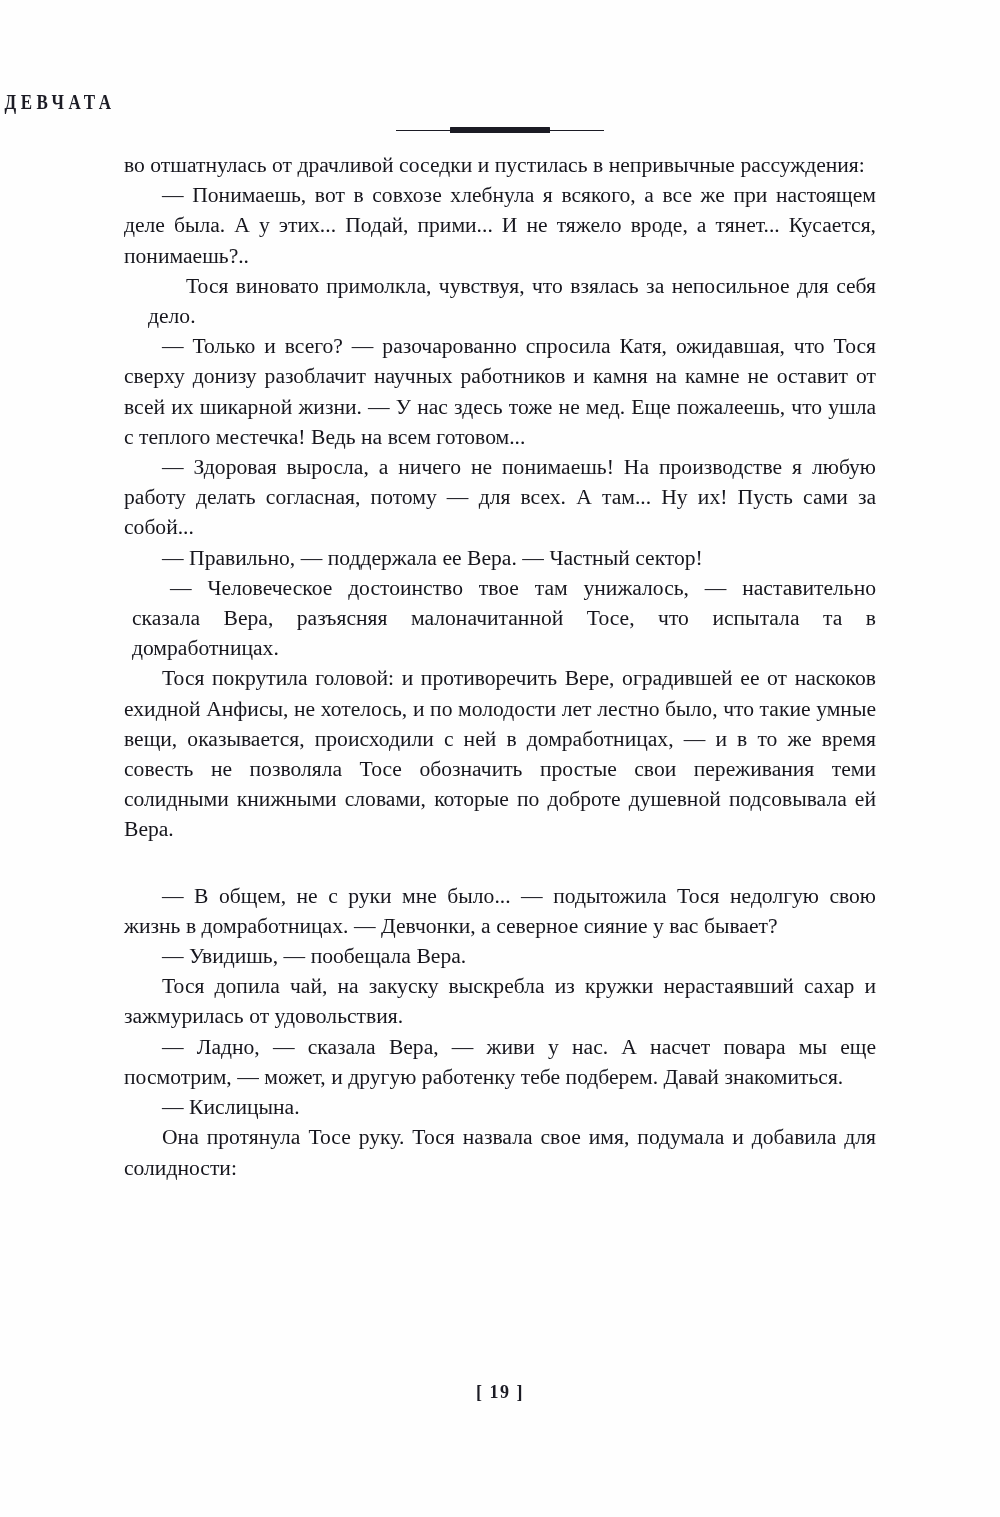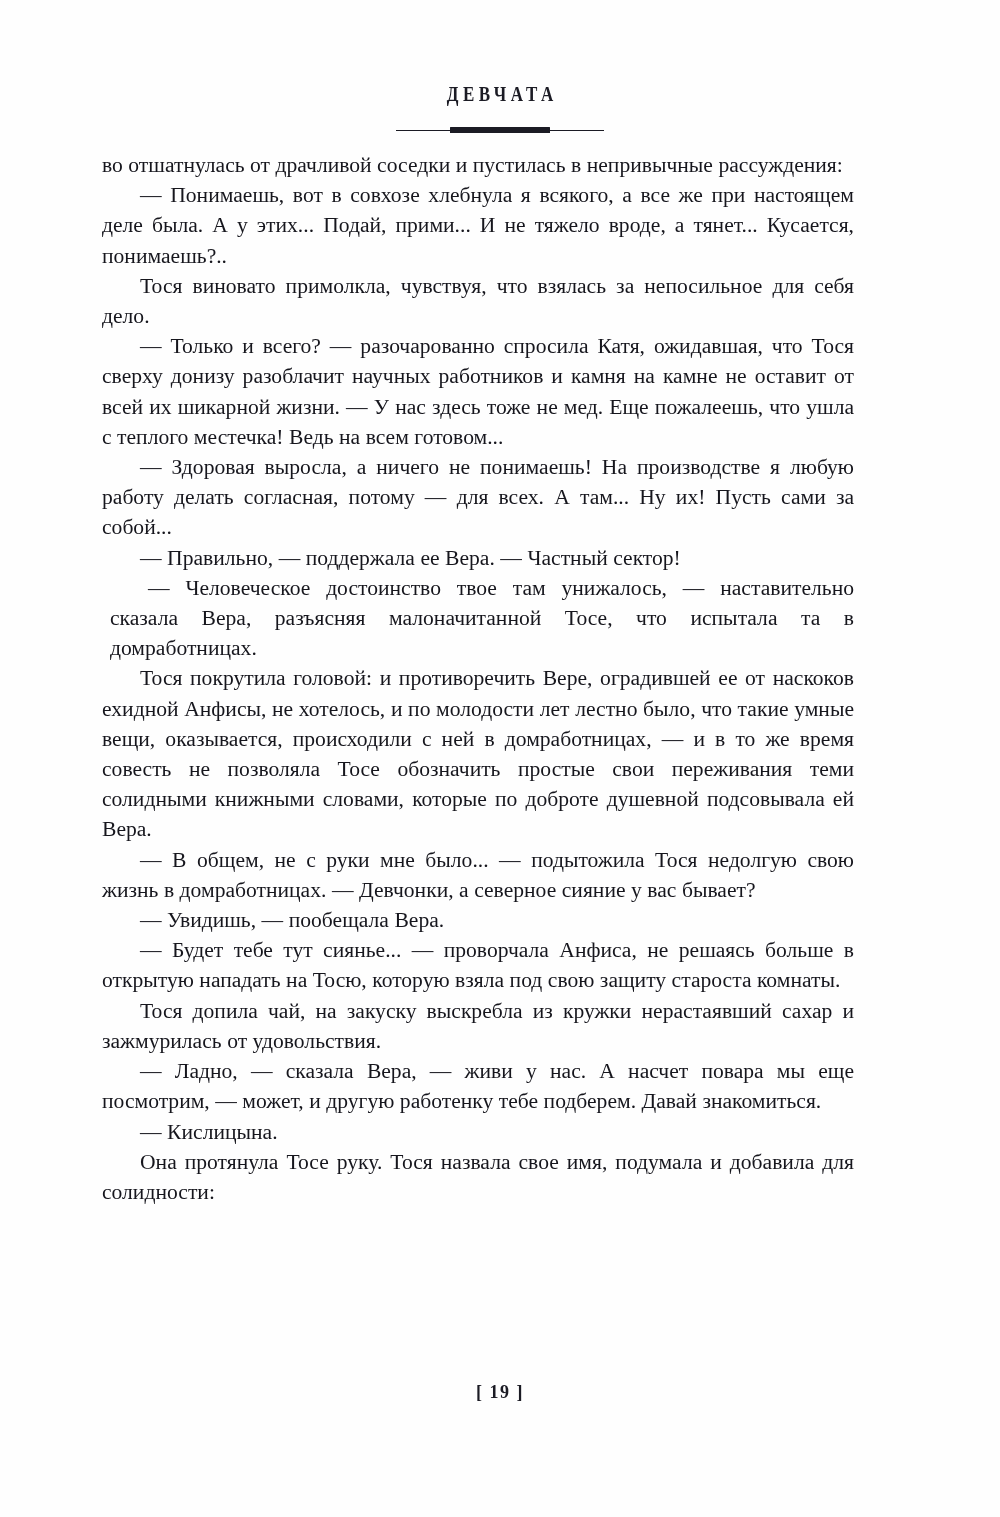--- a/index.html
+++ b/index.html
@@ -20,24 +20,23 @@
   .page {
     position: absolute;
     inset: 0;
     background: #fefefe;
     overflow: hidden;
   }
 
   
   .running-head {
     position: absolute;
-    top: 88px;
+    top: 96px;
     left: 0;
     right: 0;
-    text-align: center;
   }
   .running-head-title {
     display: inline-block;
     font-family: "Liberation Serif", "DejaVu Serif", serif;
     font-weight: 700;
     font-size: 17px;
     letter-spacing: 4.5px;
     text-indent: 4.5px;
     color: #1b1b24;
     line-height: 1;
@@ -68,21 +67,21 @@
     width: 48%;
     height: 6px;
     background: #1b1b24;
     border-radius: 0.5px;
   }
 
   
   .textblock {
     position: absolute;
     top: 150px;
-    left: 102px;
+    left: 124px;
     width: 752px;
   }
   .para {
     margin: 0;
     font-size: 21.6px;
     line-height: 30.2px;
     text-align: justify;
     text-justify: inter-word;
     text-indent: 38px;
     hyphens: manual;
@@ -120,29 +119,28 @@
   </div>
 
   <div class="head-rule">
     <div class="thin"></div>
     <div class="thick"></div>
   </div>
 
   <div class="textblock">
     <p class="para noindent" style="text-align-last: left;">во отшатнулась от драчливой соседки и пустилась в непривычные рассуждения:</p>
     <p class="para" style="text-align-last: left;">— Понимаешь, вот в совхозе хлебнула я всякого, а все же при настоящем деле была. А у этих... Подай, прими... И не тяжело вроде, а тянет... Кусается, понимаешь?..</p>
-    <p class="para" style="text-align-last: left;">Тося виновато примолкла, чувствуя, что взялась за непосильное для себя дело.</p>
+    <p class="para" style="text-align-last: left; margin-left: 24px;">Тося виновато примолкла, чувствуя, что взялась за непосильное для себя дело.</p>
     <p class="para" style="text-align-last: left; font-family: Liberation Serif, serif;">— Только и всего? — разочарованно спросила Катя, ожидавшая, что Тося сверху донизу разоблачит научных работников и камня на камне не оставит от всей их шикарной жизни. — У нас здесь тоже не мед. Еще пожалеешь, что ушла с теплого местечка! Ведь на всем готовом...</p>
     <p class="para" style="text-align-last: left;">— Здоровая выросла, а ничего не понимаешь! На производстве я любую работу делать согласная, потому — для всех. А там... Ну их! Пусть сами за собой...</p>
     <p class="para" style="text-align-last: left;">— Правильно, — поддержала ее Вера. — Частный сектор!</p>
     <p class="para" style="text-align-last: left; margin-left: 8px;">— Человеческое достоинство твое там унижалось, — наставительно сказала Вера, разъясняя малоначитанной Тосе, что испытала та в домработницах.</p>
     <p class="para" style="text-align-last: left;">Тося покрутила головой: и противоречить Вере, оградившей ее от наскоков ехидной Анфисы, не хотелось, и по молодости лет лестно было, что такие умные вещи, оказывается, происходили с ней в домработницах, — и в то же время совесть не позволяла Тосе обозначить простые свои переживания теми солидными книжными словами, которые по доброте душевной подсовывала ей Вера.</p>
-    <p class="para" style="text-align-last: left;">— В общем, не с руки мне было... — подытожила Тося недолгую свою жизнь в домработницах. — Девчонки, а северное сияние у вас бывает?</p>
+    <p class="para" style="text-align-last: left; margin-top: 36px;">— В общем, не с руки мне было... — подытожила Тося недолгую свою жизнь в домработницах. — Девчонки, а северное сияние у вас бывает?</p>
     <p class="para" style="text-align-last: left;">— Увидишь, — пообещала Вера.</p>
-    <p class="para" style="text-align-last: left;">— Будет тебе тут сиянье... — проворчала Анфиса, не решаясь больше в открытую нападать на Тосю, которую взяла под свою защиту староста комнаты.</p>
     <p class="para" style="text-align-last: left;">Тося допила чай, на закуску выскребла из кружки нерастаявший сахар и зажмурилась от удовольствия.</p>
     <p class="para" style="text-align-last: left;">— Ладно, — сказала Вера, — живи у нас. А насчет повара мы еще посмотрим, — может, и другую работенку тебе подберем. Давай знакомиться.</p>
     <p class="para last-full" style="text-align-last: left;">— Кислицына.</p>
     <p class="para" style="text-align-last: left;">Она протянула Тосе руку. Тося назвала свое имя, подумала и добавила для солидности:</p>
   </div>
 
   <div class="folio">[ 19 ]</div>
 
 </div>
 

